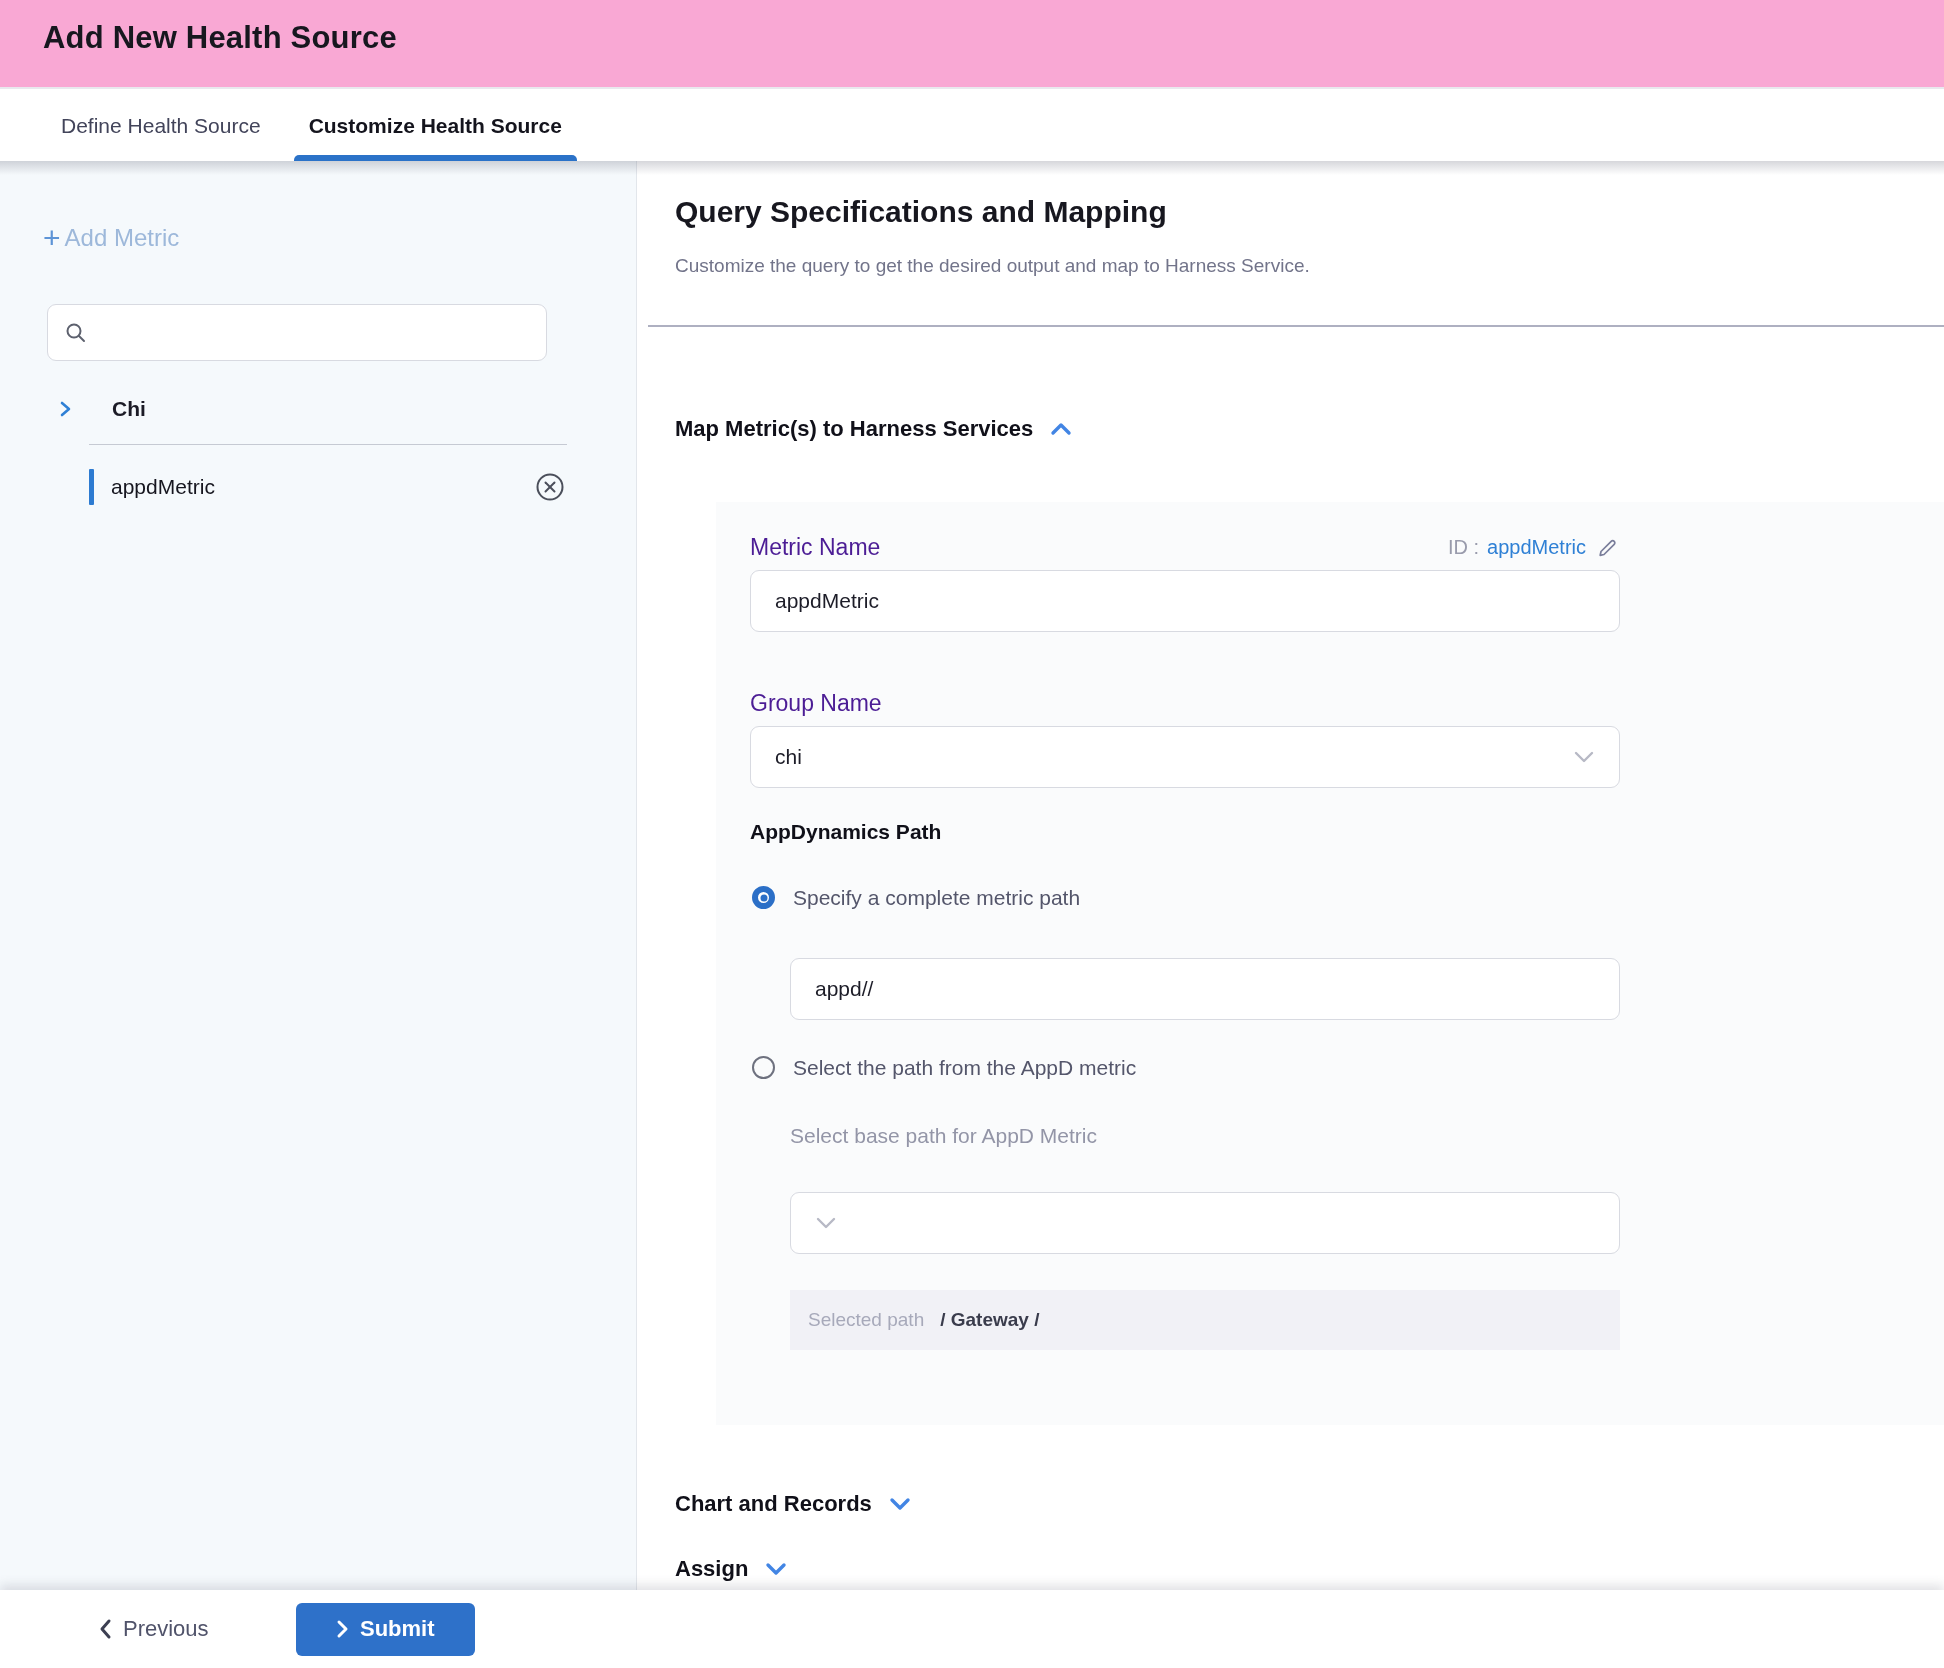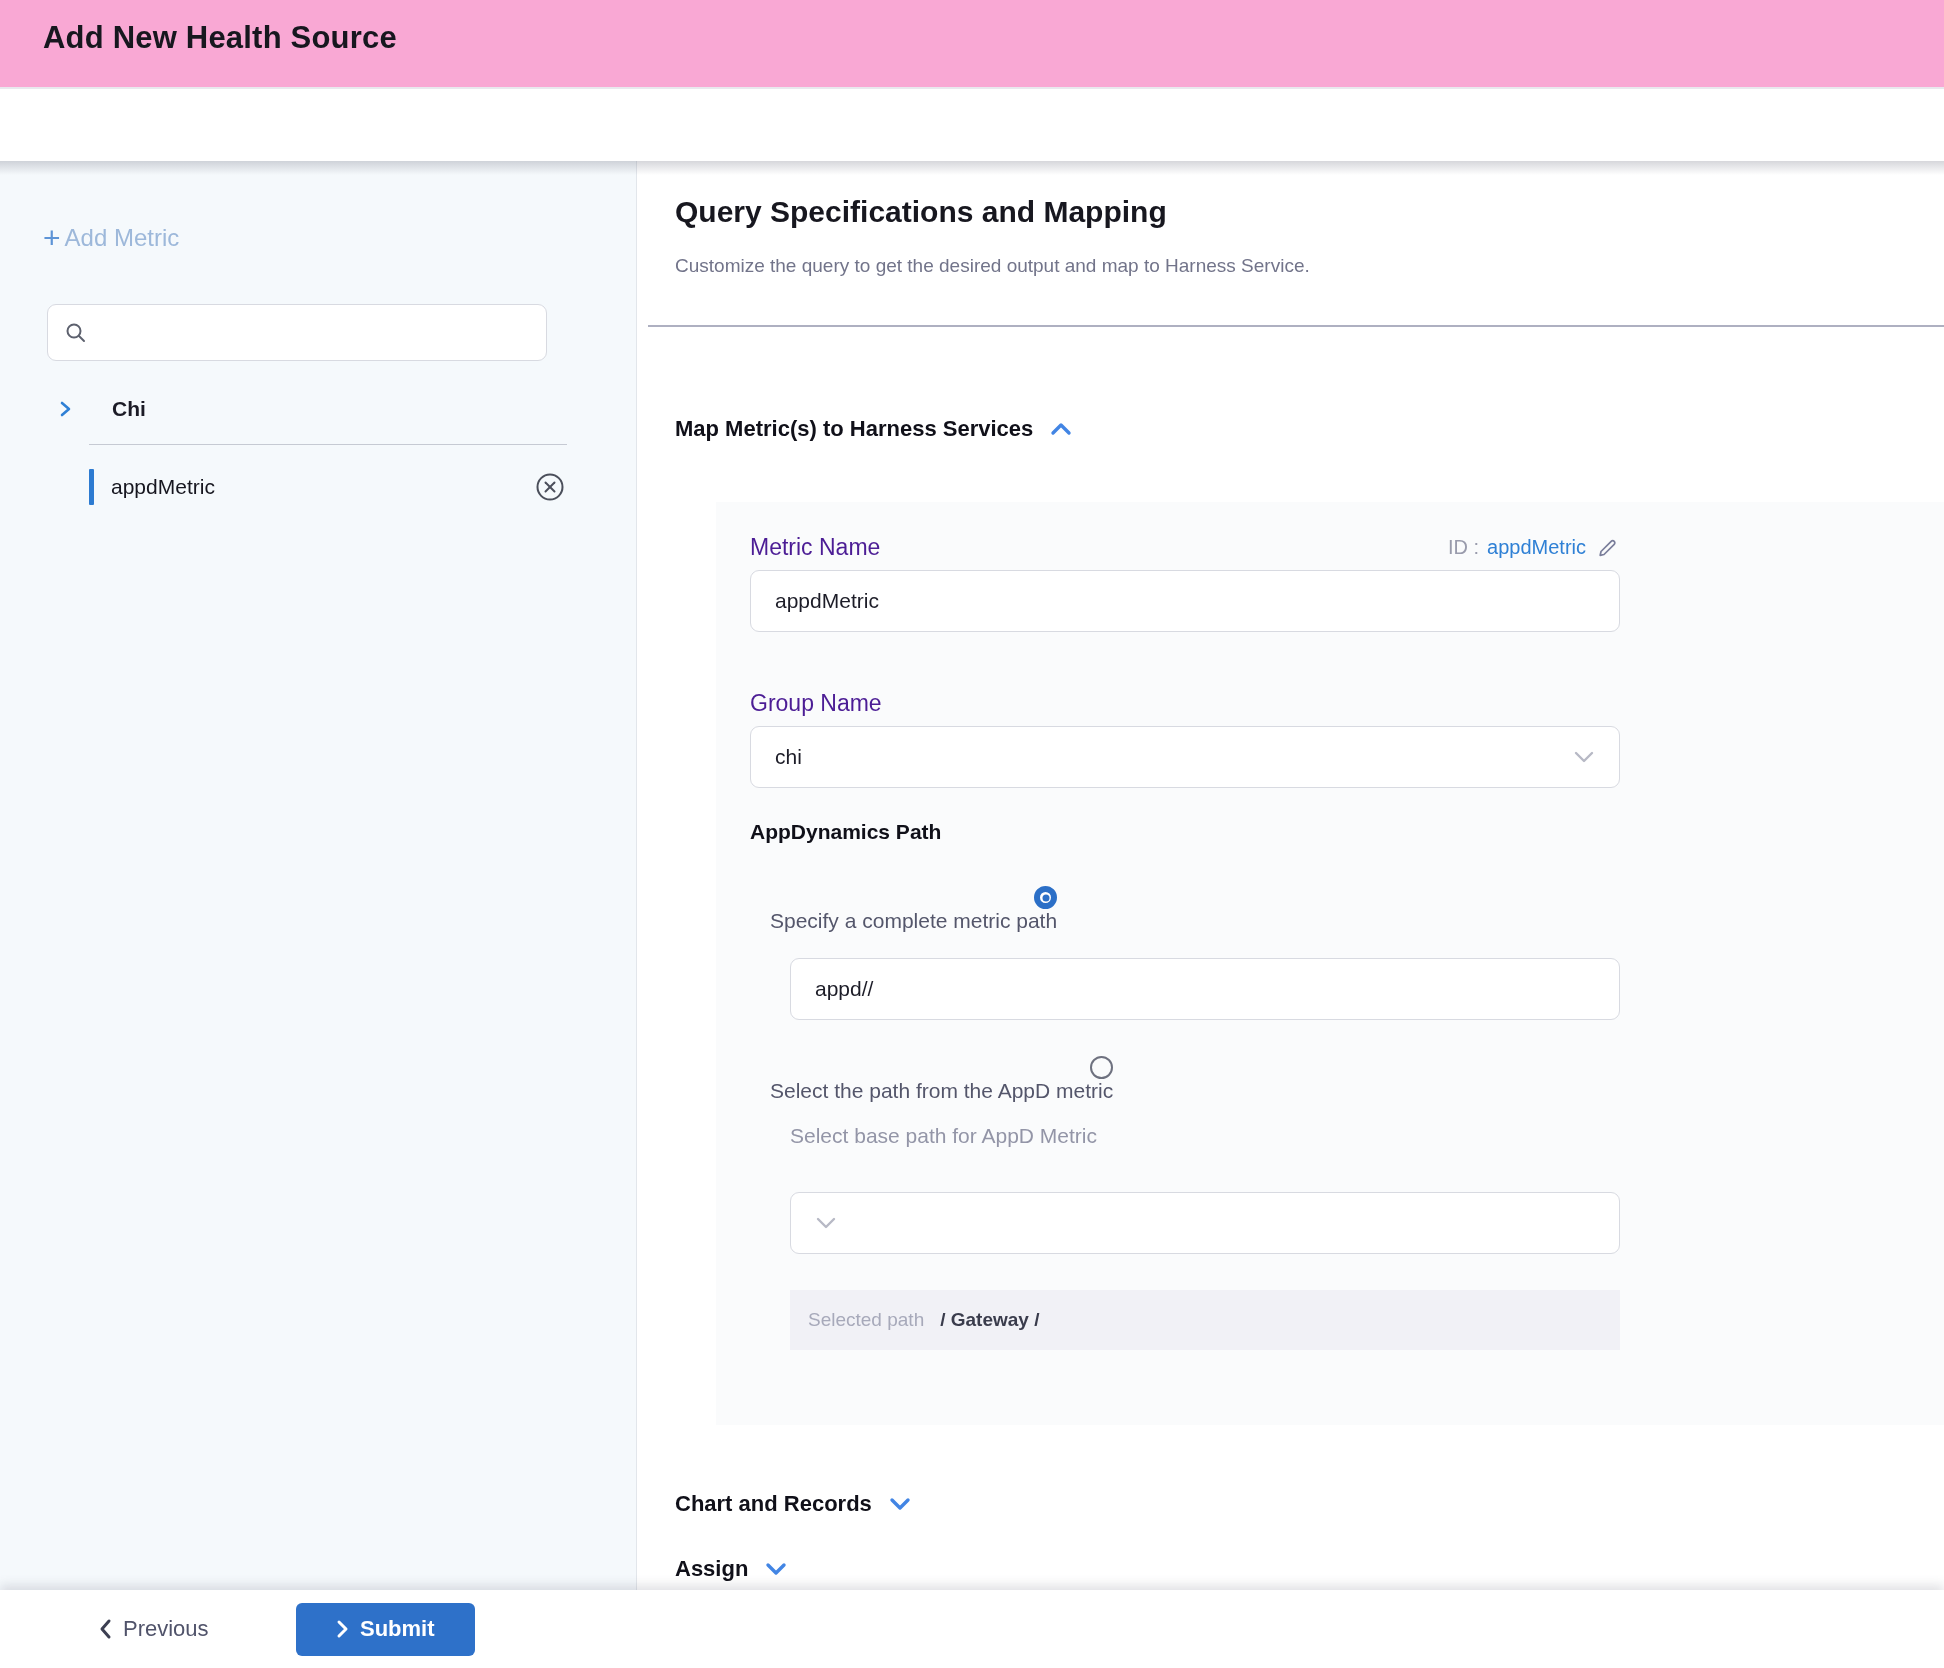--- a/index.html
+++ b/index.html
@@ -123,21 +123,21 @@
     position: absolute; left: 34px; width: 870px; height: 62px;
     background: #ffffff; border: 1px solid #d8dae1; border-radius: 9px;
     display: flex; align-items: center; padding: 0 24px; cursor: pointer;
   }
   .select-group { top: 224px; }
   .select-box .sval { flex: 1; font-size: 21px; color: #1d1d28; }
   .select-box .sval.placeholder { color: #b3b5c3; font-size: 21px; }
 
   .appd-title { position: absolute; left: 34px; top: 318px; font-size: 21px; font-weight: 700; color: #101019; }
 
-  .radio-row { position: absolute; left: 36px; display: flex; align-items: flex-end; cursor: pointer; flex-direction: column; }
+  .radio-row { position: absolute; left: 36px; display: flex; align-items: flex-start; cursor: pointer; }
   .radio-row .rlabel { margin-left: 18px; font-size: 21px; color: #54566b; }
   .radio { width: 23px; height: 23px; border-radius: 50%; position: relative; flex: 0 0 auto; }
   .radio.checked { background: #ffffff; border: 6px solid #2b6fc7; }
   .radio.checked::after {
     content: ""; position: absolute; left: 50%; top: 50%; width: 7px; height: 7px;
     transform: translate(-50%, -50%); background: #2b6fc7; border-radius: 50%;
   }
   .radio.unchecked { background: transparent; border: 2px solid #6e717f; }
   .radio-complete { top: 384px; }
   .radio-select { top: 554px; }
@@ -176,20 +176,24 @@
 </style>
 </head>
 <body>
 
 <div class="page">
 
   <div class="header">
     <h1>Add New Health Source</h1>
   </div>
 
+  <div class="tabs">
+    <div class="tab">Define Health Source</div>
+    <div class="tab active">Customize Health Source</div>
+  </div>
   <div class="tabs-shadow"></div>
 
   <div class="sidebar">
 
     <div class="add-metric">
       <span class="plus">+</span>
       <span class="lbl">Add Metric</span>
     </div>
 
     <div class="search-box">

